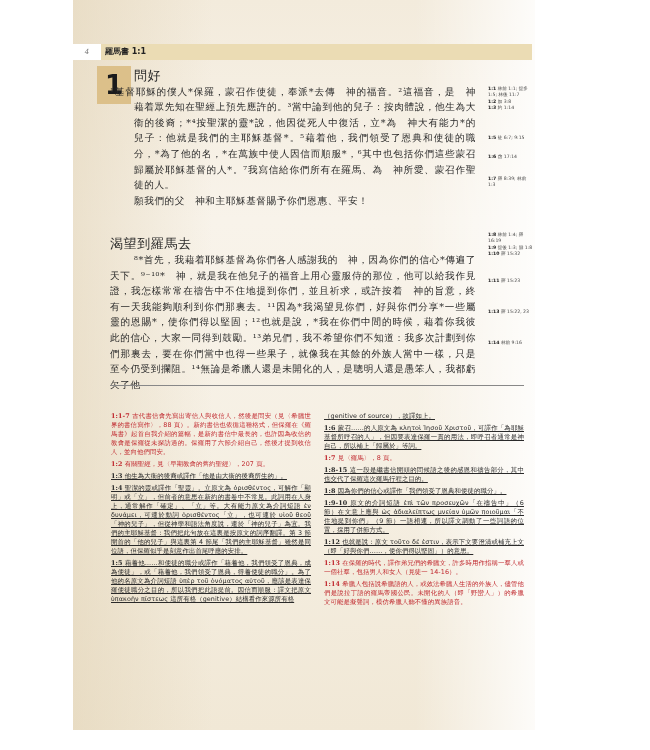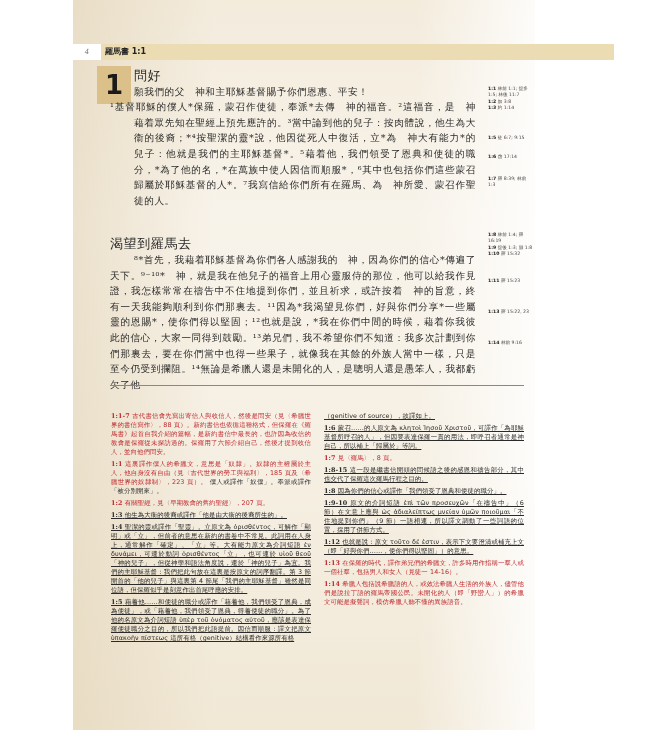--- a/index.html
+++ b/index.html
@@ -20,21 +20,21 @@
     background: linear-gradient(270deg, rgba(255,255,255,0.85), rgba(255,255,255,0));
   }
   .header-bar {
     position: absolute; left: 0; top: 44px; width: 532px; height: 16px; z-index: 2;
   }
   .page-num {
     position: absolute; left: 73px; top: 0; width: 28px; height: 16px; background: #fff;
     font-size: 7px; color: #777; line-height: 16px; text-align: center; font-style: italic;
   }
   .running-head {
-    position: absolute; left: 101px; top: 0; width: 513px; height: 16px;
+    position: absolute; left: 101px; top: 0; width: 431px; height: 16px;
     background: #ebdcb4; font-family: "DejaVu Sans", "Liberation Sans", sans-serif;
     font-size: 8px; font-weight: bold; color: #222; line-height: 16px; padding-left: 4px; box-sizing: border-box;
   }
   .chapter-box {
     position: absolute; left: 97px; top: 66px; width: 34px; height: 38px; background: #dcc08a;
     font-family: "DejaVu Sans", "Liberation Sans", sans-serif; font-weight: bold; font-size: 26px;
     color: #1a1a1a; text-align: center; line-height: 38px; z-index: 2;
   }
   .scripture {
     position: absolute; left: 110px; top: 68px; width: 366px; z-index: 2;
@@ -73,22 +73,22 @@
 
 <div class="header-bar">
   <div class="page-num">4</div>
   <div class="running-head">羅馬書 1:1</div>
 </div>
 
 <div class="chapter-box">1</div>
 
 <div class="scripture">
   <p class="section-head">問好</p>
+  <p class="para first"><span class="first-line-out">¹基督耶穌的僕人*保羅，蒙召作使徒，奉派*去傳　神的福音。²這福音，是　神藉着眾先知在聖經上預先應許的。³當中論到他的兒子：按肉體說，他生為大衞的後裔；*⁴按聖潔的靈*說，他因從死人中復活，立*為　神大有能力*的兒子：他就是我們的主耶穌基督*。⁵藉着他，我們領受了恩典和使徒的職分，*為了他的名，*在萬族中使人因信而順服*，⁶其中也包括你們這些蒙召歸屬於耶穌基督的人*。⁷我寫信給你們所有在羅馬、為　神所愛、蒙召作聖徒的人。</span></p>
   <p class="para">願我們的父　神和主耶穌基督賜予你們恩惠、平安！</p>
-  <p class="para first"><span class="first-line-out">¹基督耶穌的僕人*保羅，蒙召作使徒，奉派*去傳　神的福音。²這福音，是　神藉着眾先知在聖經上預先應許的。³當中論到他的兒子：按肉體說，他生為大衞的後裔；*⁴按聖潔的靈*說，他因從死人中復活，立*為　神大有能力*的兒子：他就是我們的主耶穌基督*。⁵藉着他，我們領受了恩典和使徒的職分，*為了他的名，*在萬族中使人因信而順服*，⁶其中也包括你們這些蒙召歸屬於耶穌基督的人*。⁷我寫信給你們所有在羅馬、為　神所愛、蒙召作聖徒的人。</span></p>
   <p class="section-head second">渴望到羅馬去</p>
   <p class="para">⁸*首先，我藉着耶穌基督為你們各人感謝我的　神，因為你們的信心*傳遍了天下。⁹⁻¹⁰*　神，就是我在他兒子的福音上用心靈服侍的那位，他可以給我作見證，我怎樣常常在禱告中不住地提到你們，並且祈求，或許按着　神的旨意，終有一天我能夠順利到你們那裏去。¹¹因為*我渴望見你們，好與你們分享*一些屬靈的恩賜*，使你們得以堅固；¹²也就是說，*我在你們中間的時候，藉着你我彼此的信心，大家一同得到鼓勵。¹³弟兄們，我不希望你們不知道：我多次計劃到你們那裏去，要在你們當中也得一些果子，就像我在其餘的外族人當中一樣，只是至今仍受到攔阻。¹⁴無論是希臘人還是未開化的人，是聰明人還是愚笨人，我都虧欠了他</p>
 </div>
 
 <div class="xrefs" style="top:86px;">
   <div class="ref" style="top:0px;"><b>1:1</b> <span>林前 1:1; 提多1:5; 林後 11:7</span></div>
   <div class="ref" style="top:13px;"><b>1:2</b> <span>加 3:8</span></div>
   <div class="ref" style="top:19px;"><b>1:3</b> <span>約 1:14</span></div>
   <div class="ref" style="top:49px;"><b>1:5</b> <span>徒 6:7; 9:15</span></div>
   <div class="ref" style="top:68px;"><b>1:6</b> <span>啓 17:14</span></div>
@@ -98,21 +98,20 @@
   <div class="ref" style="top:165px;"><b>1:10</b> <span>羅 15:32</span></div>
   <div class="ref" style="top:192px;"><b>1:11</b> <span>羅 15:23</span></div>
   <div class="ref" style="top:223px;"><b>1:13</b> <span>羅 15:22, 23</span></div>
   <div class="ref" style="top:254px;"><b>1:14</b> <span>林前 9:16</span></div>
 </div>
 
 <div class="rule"></div>
 
 <div class="notes left">
   <p class="note red"><span class="ref-num">1:1-7</span> <span>古代書信會先寫出寄信人與收信人，然後是問安（見〈希臘世界的書信寫作〉，88 頁）。新約書信也依循這種格式，但保羅在《羅馬書》起首自我介紹的篇幅，是新約書信中最長的，也許因為收信的教會是保羅從未探訪過的。保羅用了六節介紹自己，然後才提到收信人，並向他們問安。</span></p>
-  <p class="note red"><span class="ref-num">1:1</span> <span>這裏譯作僕人的希臘文，意思是「奴隸」。奴隸的主權屬於主人，他自身沒有自由（見〈古代世界的勞工與福利〉，185 頁及〈希臘世界的奴隸制〉，223 頁）。</span> <span style="color:#2a2a2a">僕人或譯作「奴僕」。奉派或譯作「被分別開來」。</span></p>
   <p class="note red"><span class="ref-num">1:2</span> <span>有關聖經，見〈早期教會的舊約聖經〉，207 頁。</span></p>
   <p class="note black"><span class="ref-num">1:3</span> <span>他生為大衞的後裔或譯作「他是由大衞的後裔所生的」。</span></p>
   <p class="note black"><span class="ref-num">1:4</span> <span>聖潔的靈或譯作「聖靈」。立原文為 ὁρισθέντος，可解作「顯明」或「立」，但前者的意思在新約的書卷中不常見。此詞用在人身上，通常解作「確定」、「立」等。大有能力原文為介詞短語 ἐν δυνάμει，可連於動詞 ὁρισθέντος「立」，也可連於 υἱοῦ θεοῦ「神的兒子」，但從神學和語法角度說，連於「神的兒子」為宜。我們的主耶穌基督：我們把此句放在這裏是按原文的詞序翻譯。第 3 節開首的「他的兒子」與這裏第 4 節尾「我們的主耶穌基督」雖然是同位語，但保羅似乎是刻意作出首尾呼應的安排。</span></p>
   <p class="note black"><span class="ref-num">1:5</span> <span>藉着他……和使徒的職分或譯作「藉着他，我們領受了恩典，成為使徒」，或「藉着他，我們領受了恩典，得着使徒的職分」。為了他的名原文為介詞短語 ὑπὲρ τοῦ ὀνόματος αὐτοῦ，應該是表達保羅使徒職分之目的，所以我們把此語提前。因信而順服：譯文把原文 ὑπακοὴν πίστεως 這所有格（genitive）結構看作來源所有格</span></p>
 </div>
 
 <div class="notes right">
   <p class="note black"><span>（genitive of source），故譯如上。</span></p>
   <p class="note black"><span class="ref-num">1:6</span> <span>蒙召……的人原文為 κλητοὶ Ἰησοῦ Χριστοῦ，可譯作「為耶穌基督所呼召的人」，但因要表達保羅一貫的用法，即呼召者通常是神自己，所以補上「歸屬於」等詞。</span></p>
   <p class="note red"><span class="ref-num">1:7</span> <span>見〈羅馬〉，8 頁。</span></p>

